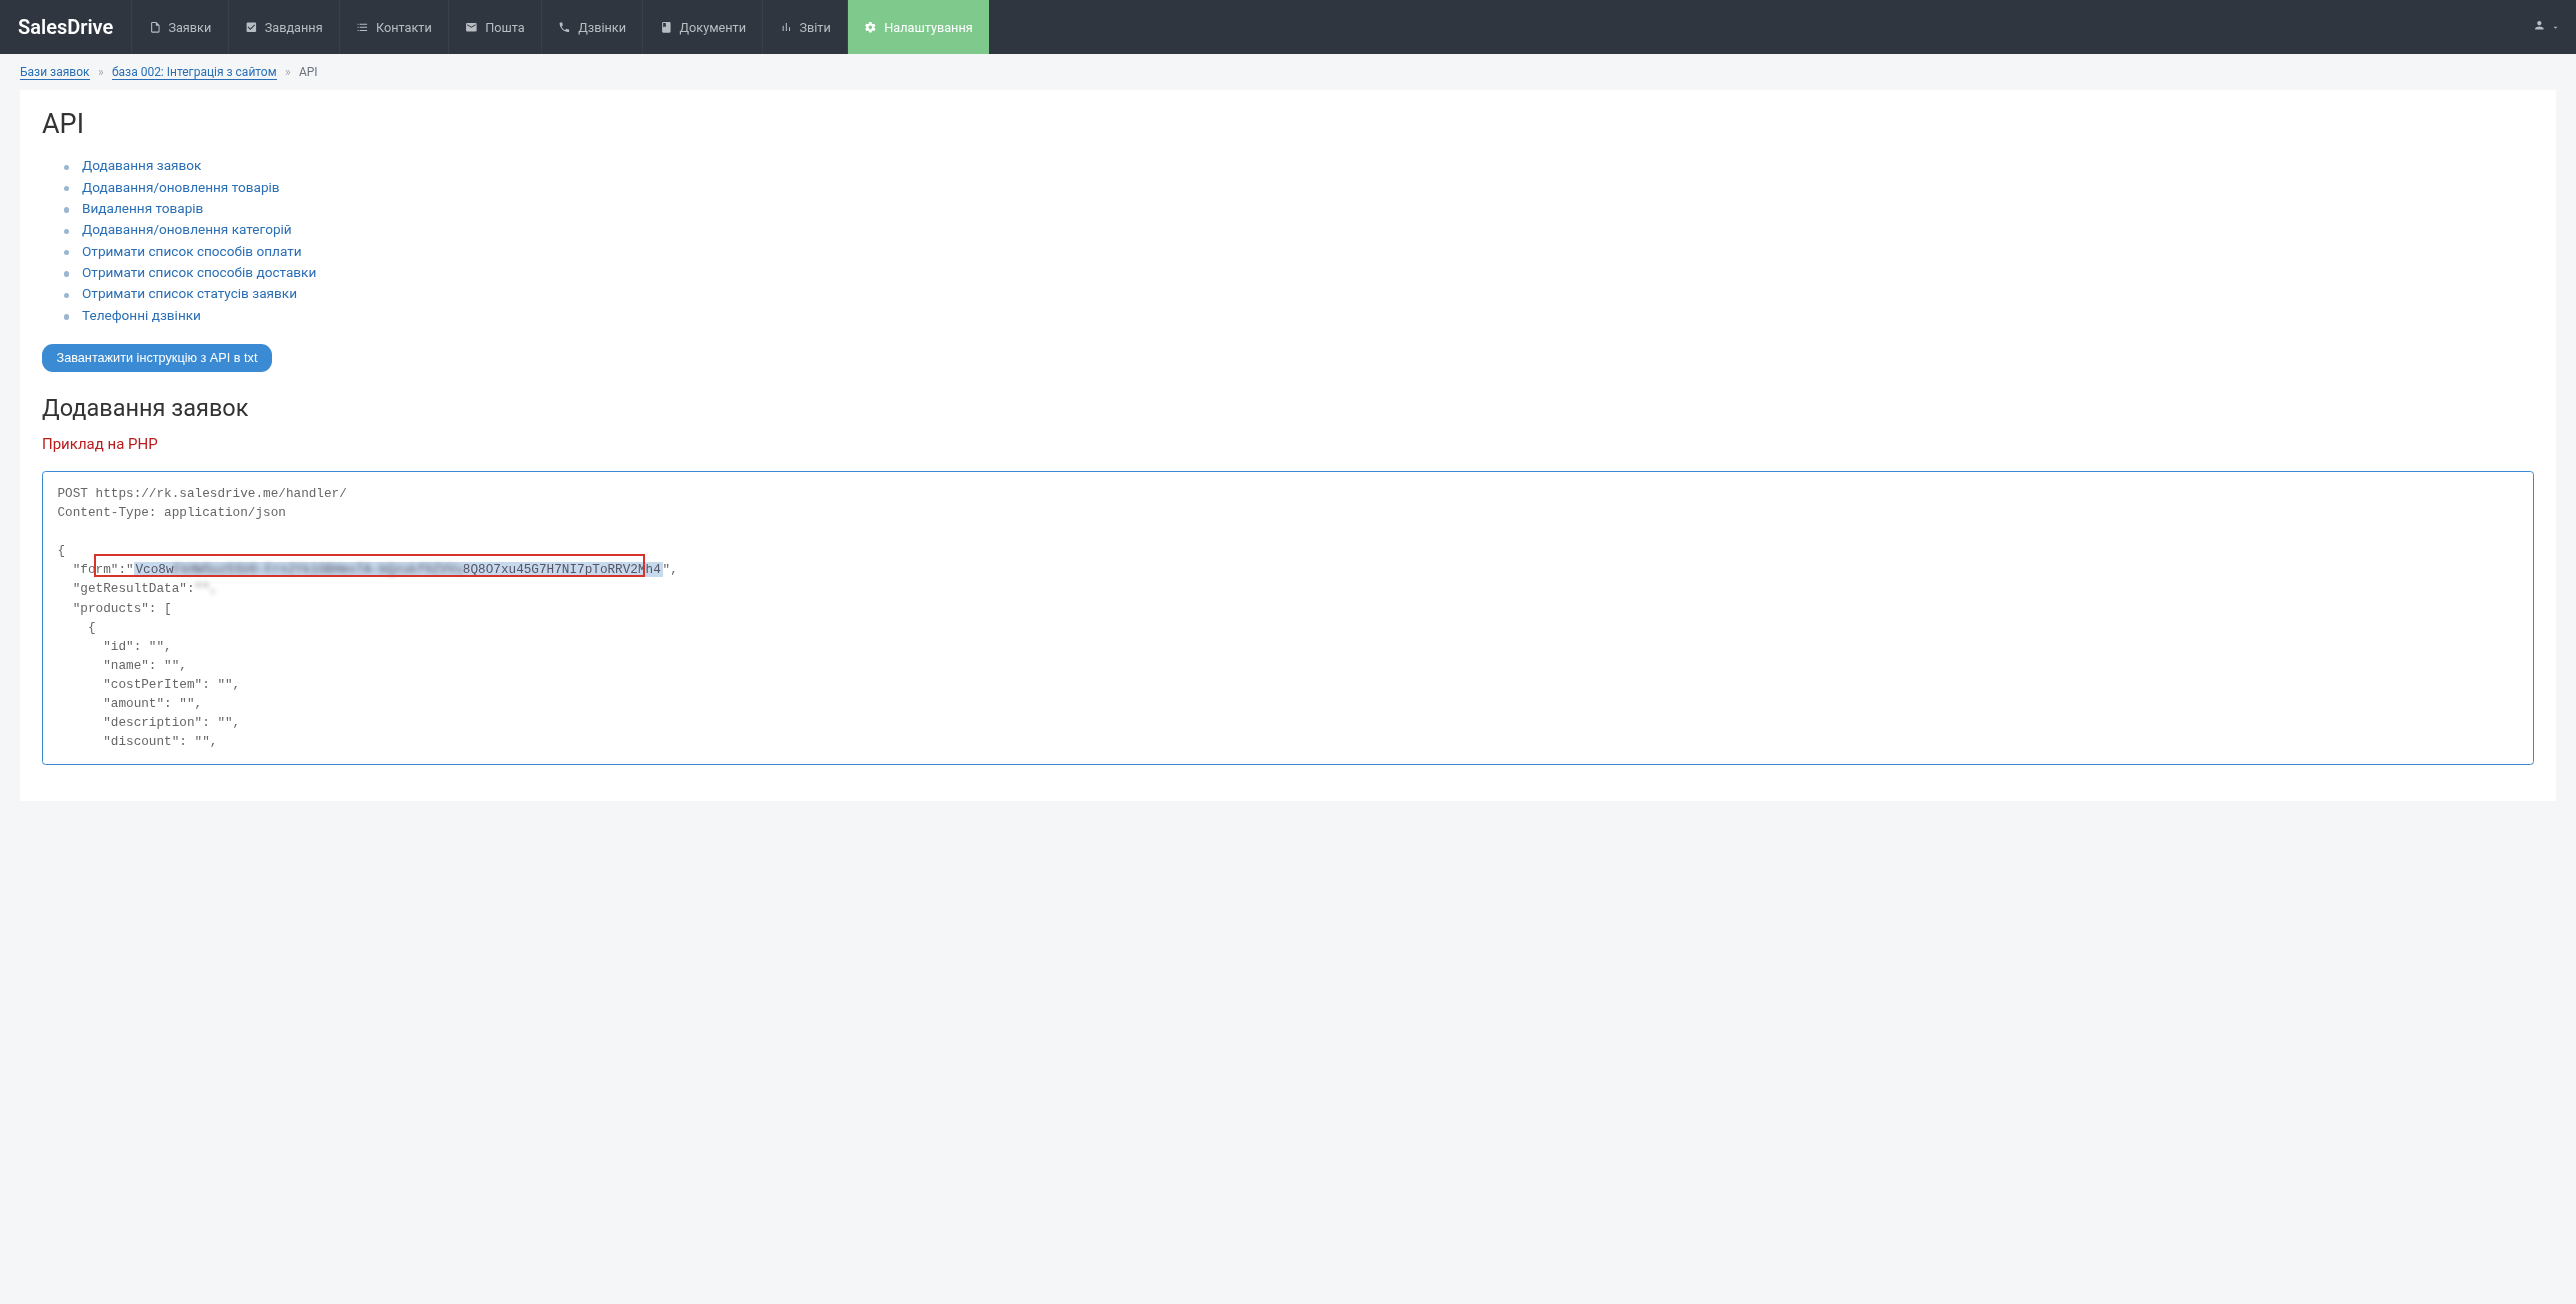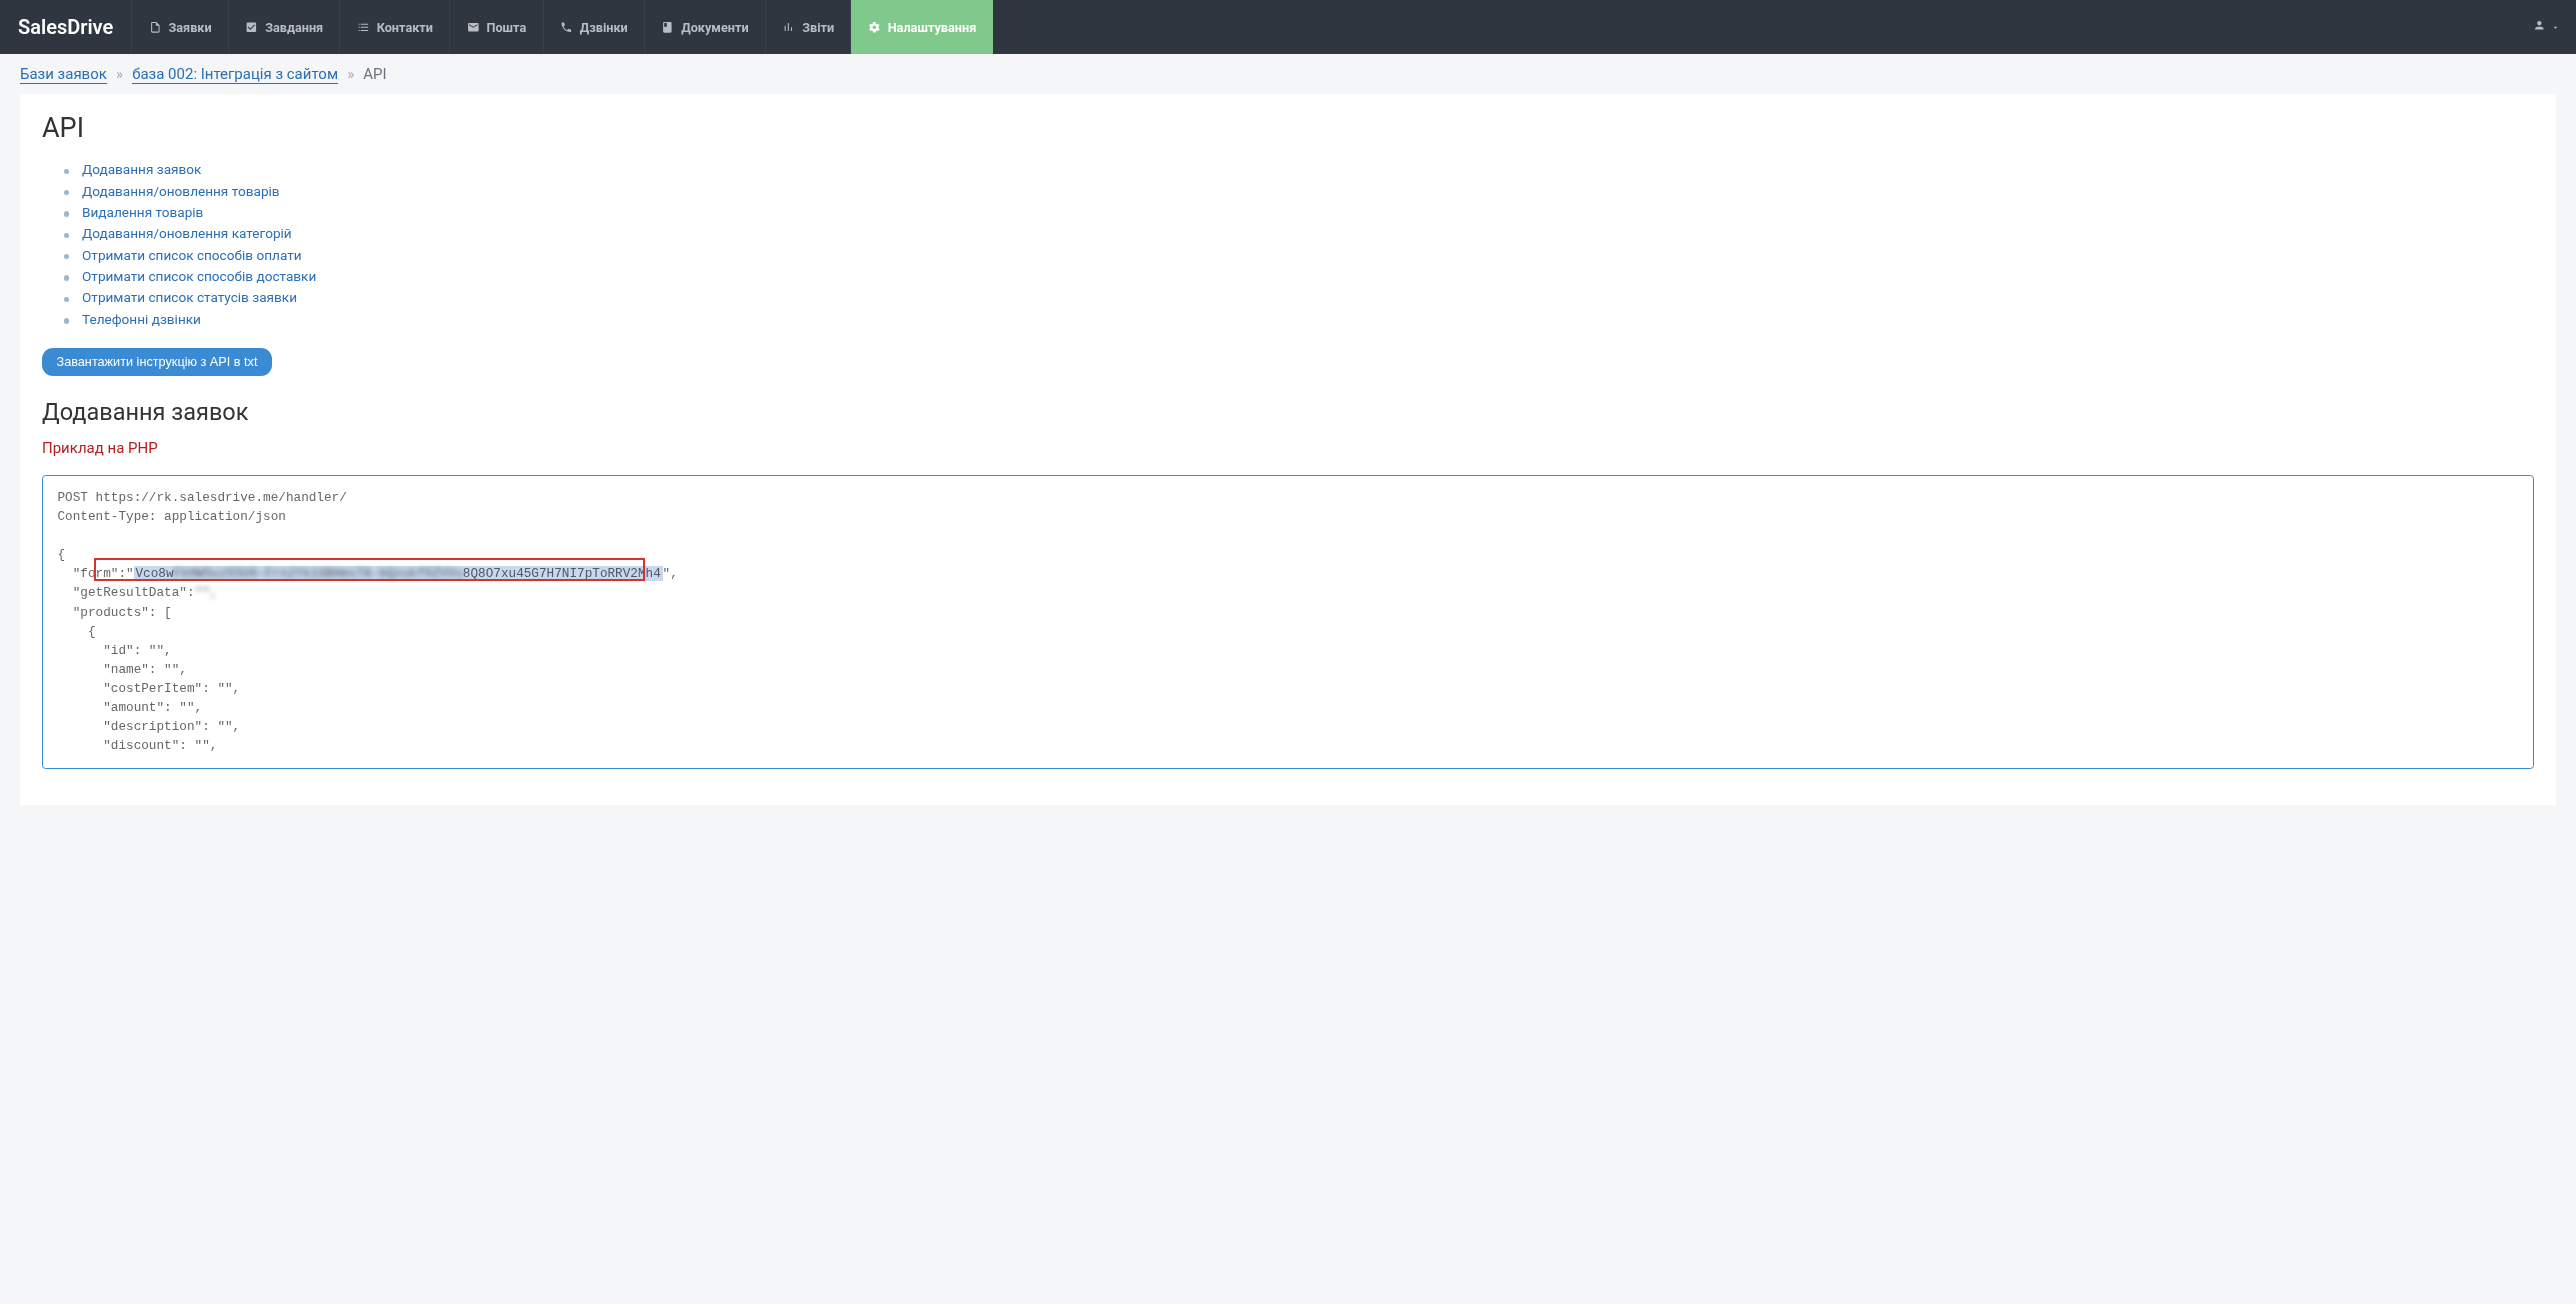--- a/index.html
+++ b/index.html
@@ -21,21 +21,20 @@
   font-weight: 600;
   padding: 0 18px;
   display: flex;
   align-items: center;
   height: 100%;
 }
 .nav {
   display: flex;
   height: 100%;
   flex: 1;
-  font-weight: bold;
 }
 .nav-item {
   display: flex;
   align-items: center;
   padding: 0 16.3px;
   color: #b8bdc2;
   cursor: pointer;
   border-left: 0.9px solid #3a4049;
   gap: 7.2px;
   font-size: 12.7px;
@@ -57,21 +56,21 @@
   display: flex;
   align-items: center;
   gap: 5.4px;
   color: #b8bdc2;
   cursor: pointer;
 }
 .user-icon svg { width: 12.7px; height: 12.7px; fill: #b8bdc2; }
 .chevron svg { width: 9px; height: 9px; fill: #b8bdc2; }
 .breadcrumbs {
   padding: 11px 20px;
-  font-size: 15px;
+  font-size: 12px;
   color: #6b7280;
 }
 .breadcrumbs a {
   color: #2a6fb5;
   text-decoration: none;
   border-bottom: 0.9px solid #2a6fb5;
 }
 .breadcrumbs .sep {
   color: #aaa;
   margin: 0 5.4px;

